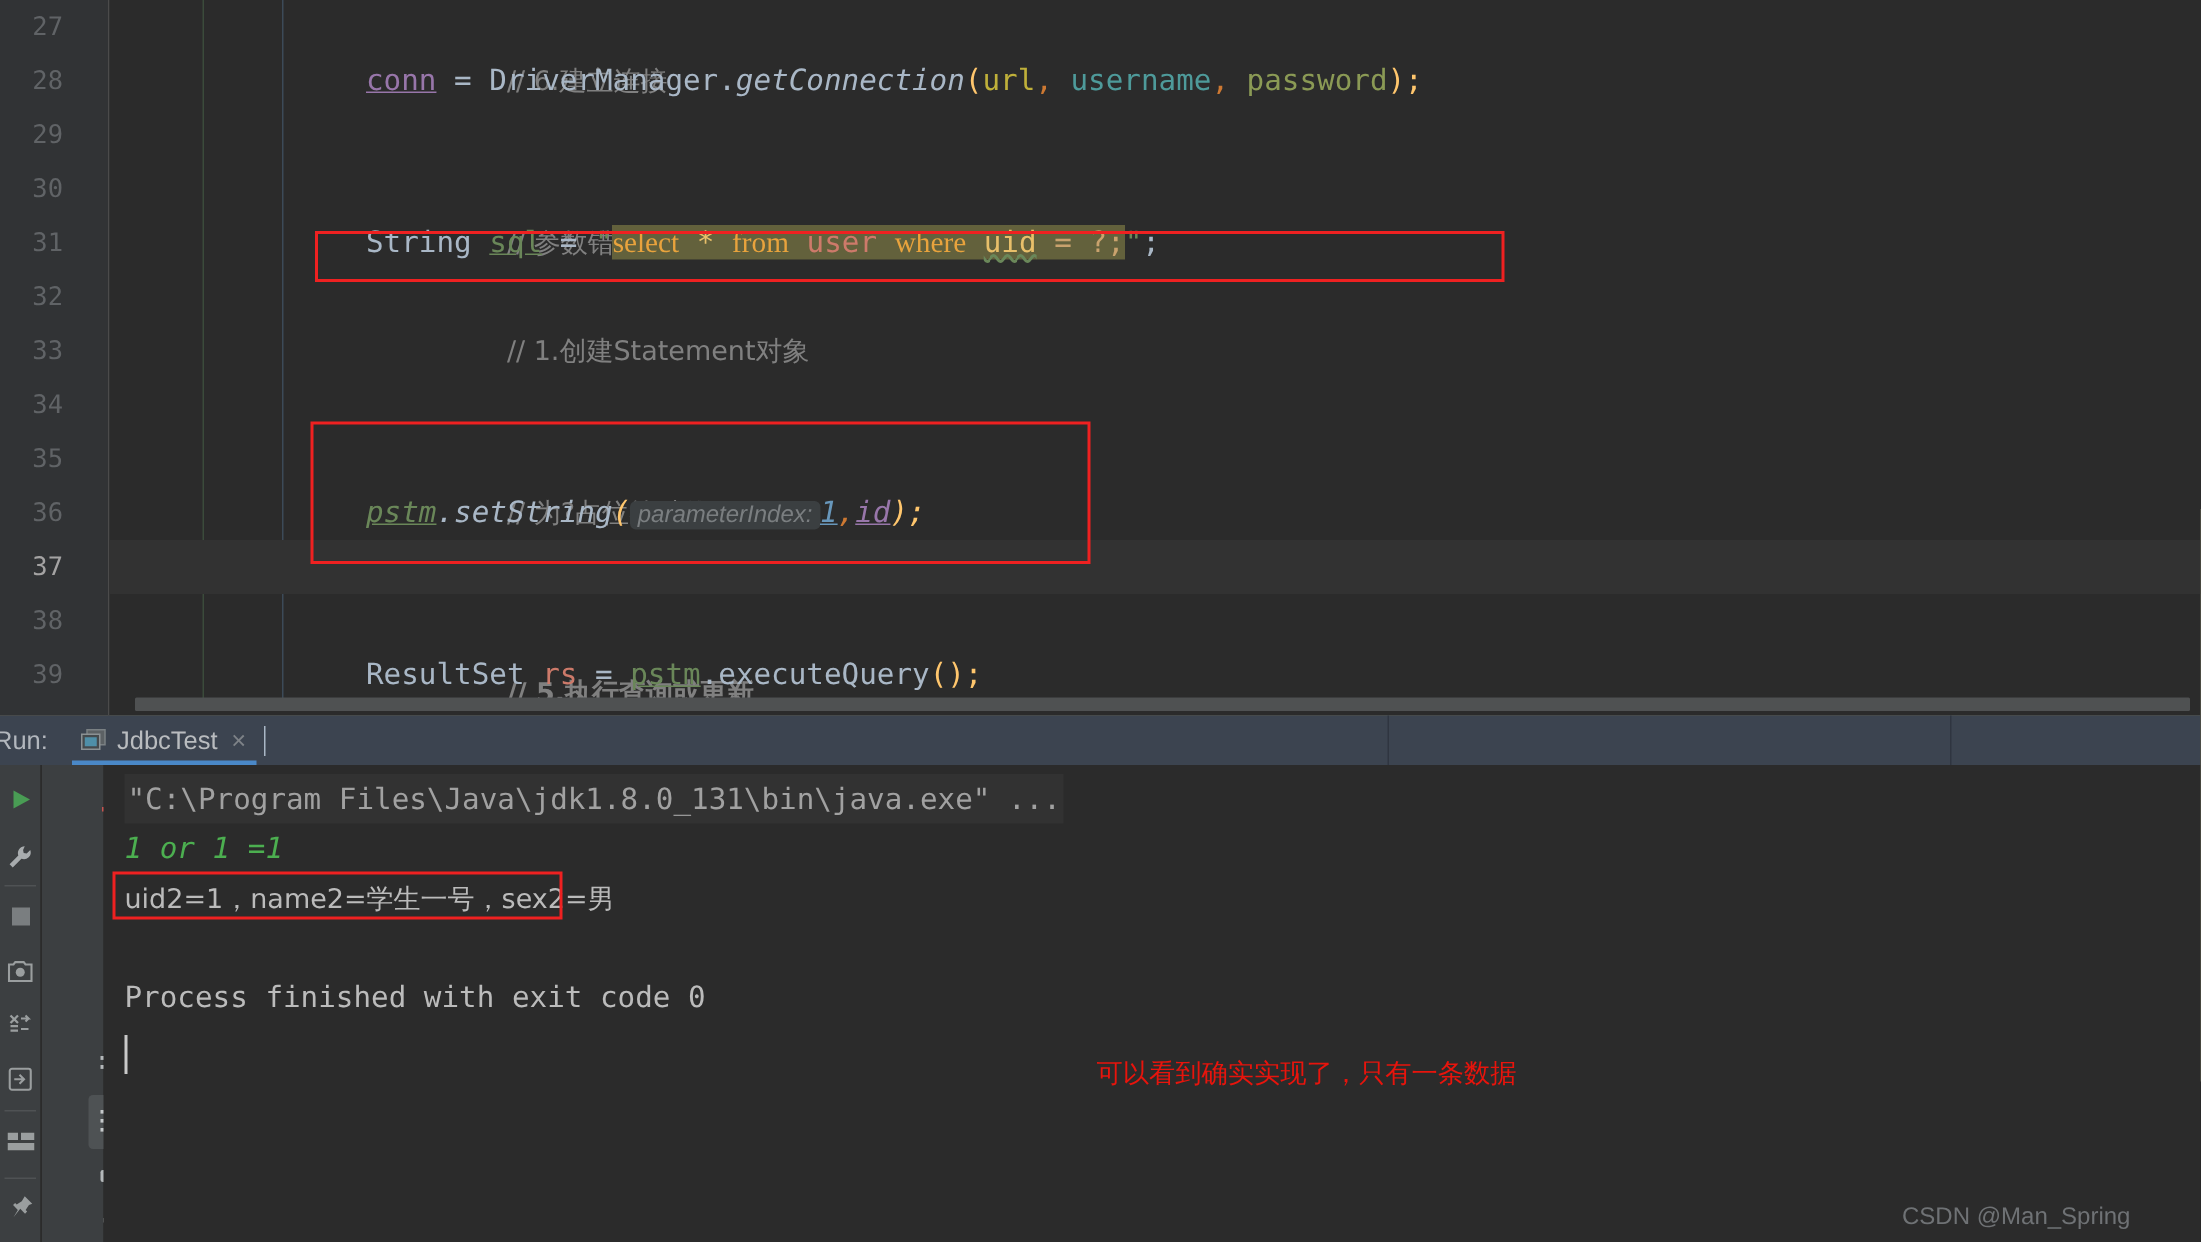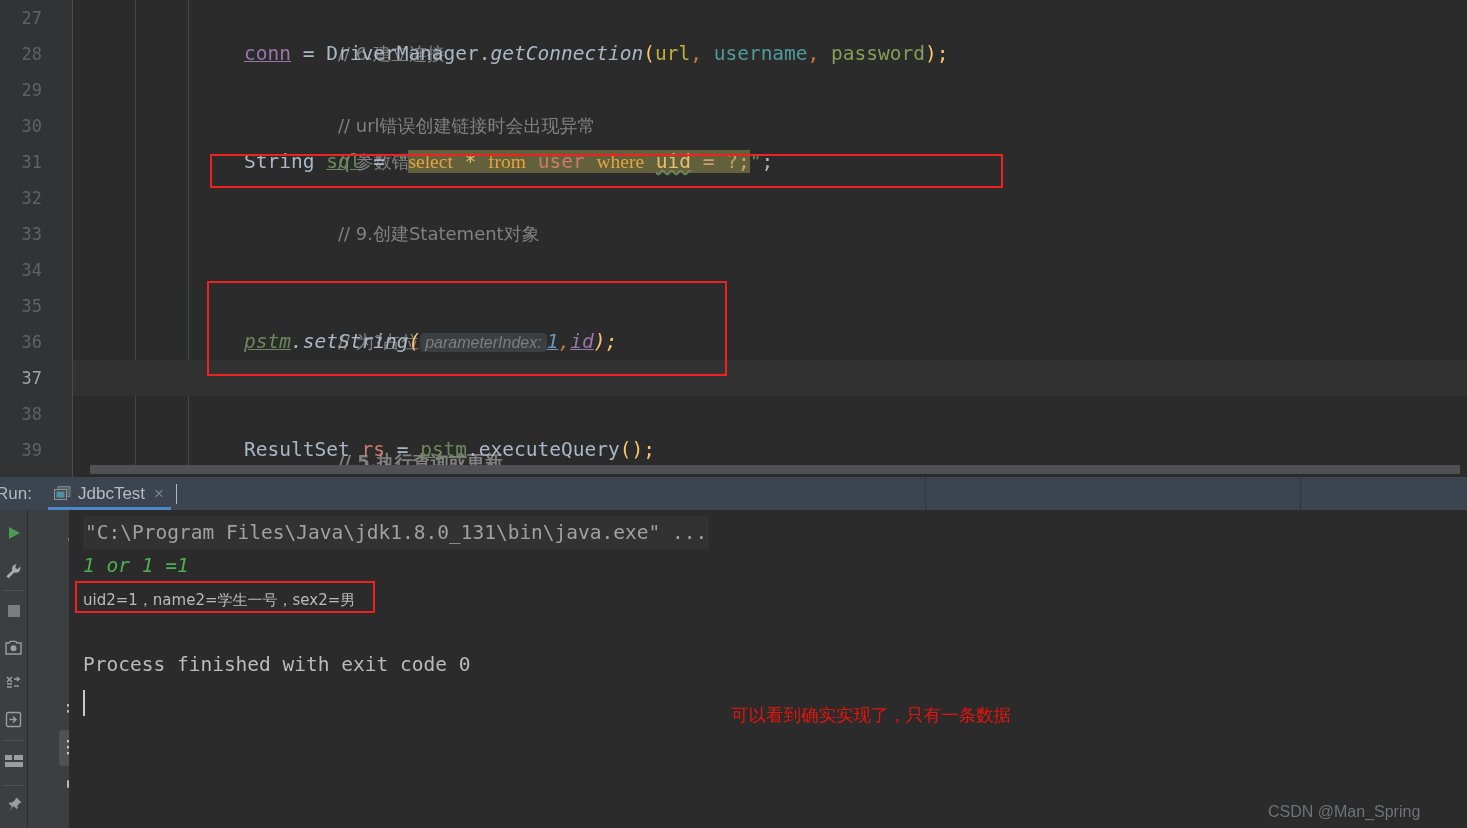--- a/index.html
+++ b/index.html
@@ -78,21 +78,21 @@
   .run-left-col2{position:absolute;left:28px;top:33px;width:41px;height:318px;background:#3c3f41;}
   .coldiv{position:absolute;left:27px;top:33px;width:1px;height:318px;background:#2b2b2b;}
   .tbtn{position:absolute;width:27px;height:34px;display:flex;align-items:center;justify-content:center;}
   .tbtn2{position:absolute;left:28px;width:41px;height:36px;display:flex;align-items:center;justify-content:center;}
   .tbtn2.sel{background:#4e5254;border-radius:3px;width:36px;left:31px;}
   .hr-sep{position:absolute;left:3px;width:21px;height:1px;background:#4f5254;}
 
   .console{position:absolute;left:69px;top:33px;right:0;bottom:0;background:#2b2b2b;padding:0;overflow:hidden;}
   .cline{position:absolute;left:14px;white-space:pre;font-family:"DejaVu Sans Mono","Liberation Mono",monospace;
     font-size:19.5px;line-height:33px;height:33px;color:#bbbbbb;}
-  .cline .cjk{font-family:"DejaVu Sans","Liberation Sans",sans-serif;font-size:15px;}
+  .cline .cjk{font-family:"DejaVu Sans","Liberation Sans",sans-serif;font-size:18px;}
   .cmd{background:#323232;color:#a1a1a1;display:inline-block;padding:0 2px;}
   .green-italic{color:#4caf50;font-style:italic;}
   .caret{position:absolute;left:14px;width:2px;height:26px;background:#c9c9c9;}
 
   .annot{position:absolute;color:#e8140c;font-family:"DejaVu Sans","Liberation Sans",sans-serif;
     font-size:17.5px;white-space:nowrap;font-weight:500;}
   .watermark{position:absolute;color:#6f7275;font-family:"Liberation Sans","DejaVu Sans",sans-serif;
     font-size:16px;white-space:nowrap;}
 </style>
 </head>
@@ -135,32 +135,29 @@
     <div class="code-area">
       <div class="guide g1"></div>
       <div class="guide g2"></div>
 
       <div class="row" style="top:0px;">
         <span class="ind c-comment c-cjk">// 6.建立连接</span>
       </div>
 
       <div class="row" style="top:36px;"><span class="ind"><span class="c-field">conn</span><span class="c-white"> = </span><span class="c-type">DriverManager</span><span class="c-white">.</span><span class="c-static">getConnection</span><span class="c-method">(</span><span style="color:#bfb03a">url</span><span class="c-pink">, </span><span style="color:#4e9a9a">username</span><span class="c-pink">, </span><span style="color:#8b9a55">password</span><span class="c-method">);</span></span></div>
 
-      <div class="row" style="top:72px;">
-        <span class="ind c-comment c-cjk">// url错误创建链接时会出现异常</span>
-      </div>
 
       <div class="row" style="top:108px;">
         <span class="ind c-comment c-cjk">// 参数错误不会导致运行时异常</span>
       </div>
 
       <div class="row" style="top:144px;"><span class="ind"><span class="c-type">String</span><span class="c-white"> </span><span class="c-green">sql</span><span class="c-white"> = </span><span class="c-str">"</span><span class="sqlhl"><span class="sql-kw">select</span><span class="sql-star"> </span><span class="sql-star">*</span><span> </span><span class="sql-kw">from</span><span> </span><span class="sql-tbl">user</span><span> </span><span class="sql-kw">where</span><span> </span><span class="sql-col">uid</span><span> </span><span class="sql-op">= ?;</span></span><span class="c-str">"</span><span class="c-white">;</span></span></div>
 
       <div class="row" style="top:180px;">
-        <span class="ind c-comment c-cjk">// 9.创建Statement对象</span>
+        <span class="ind c-comment c-cjk">// 1.创建Statement对象</span>
       </div>
 
 
       <div class="row" style="top:252px;"></div>
 
       <div class="row" style="top:288px;">
         <span class="ind c-comment c-cjk">// 为?占位符赋值</span>
       </div>
 
       <div class="row" style="top:324px;font-style:italic;"><span class="ind"><span class="c-green">pstm</span><span class="c-white">.</span><span class="c-type">setString</span><span class="c-method">(</span><span class="hintchip">parameterIndex:</span><span class="c-num">1</span><span class="c-kw">,</span><span class="c-field">id</span><span class="c-method">);</span></span></div>

